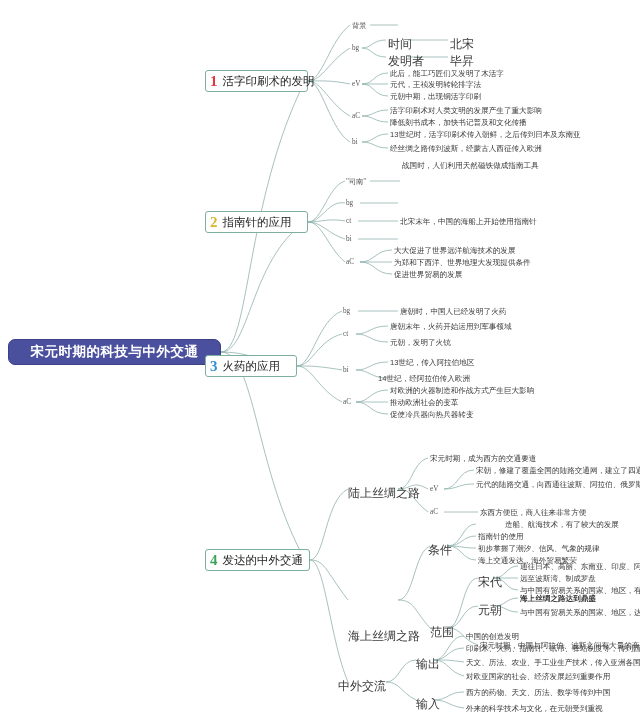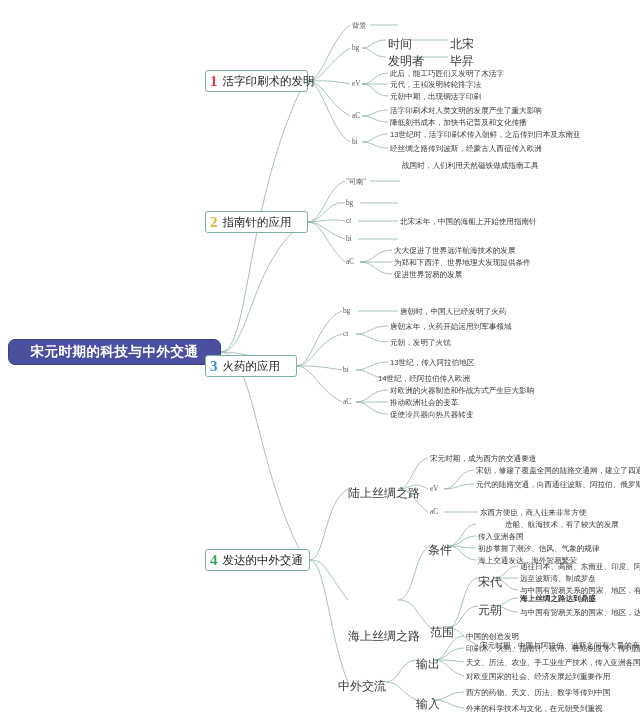--- a/index.html
+++ b/index.html
@@ -254,21 +254,21 @@
   <div class="lbl" style="left:430px;top:485px;">eV</div>
   <div class="nd" style="left:476px;top:466px;">宋朝，修建了覆盖全国的陆路交通网，建立了四通八达的驿站</div>
   <div class="nd" style="left:476px;top:480px;">元代的陆路交通，向西通往波斯、阿拉伯、俄罗斯等欧洲国家</div>
   <div class="lbl" style="left:430px;top:508px;">aC</div>
   <div class="nd" style="left:480px;top:508px;">东西方便臣，商人往来非常方便</div>
 
   <div class="sub" style="left:348px;top:596px;margin-top:32px;">海上丝绸之路</div>
 
   <div class="sub" style="left:428px;top:542px;">条件</div>
   <div class="nd" style="left:458px;top:520px;margin-left:47px;">造船、航海技术，有了较大的发展</div>
-  <div class="nd" style="left:478px;top:532px;">传入亚洲各国</div>
+  <div class="nd" style="left:478px;top:532px;">指南针的使用</div>
   <div class="nd" style="left:478px;top:544px;">初步掌握了潮汐、信风、气象的规律</div>
   <div class="nd" style="left:478px;top:556px;">海上交通发达，海外贸易繁荣</div>
 
   <div class="sub" style="left:430px;top:624px;">范围</div>
   <div class="sub" style="left:478px;top:574px;">宋代</div>
   <div class="nd" style="left:520px;top:562px;">通往日本、高丽、东南亚、印度、阿拉伯等地</div>
   <div class="nd" style="left:520px;top:574px;">远至波斯湾、制成罗盘</div>
   <div class="nd" style="left:520px;top:586px;">与中国有贸易关系的国家、地区，有五六十个</div>
   <div class="sub" style="left:478px;top:602px;">元朝</div>
   <div class="nd" style="left:520px;top:594px;font-weight:bold;">海上丝绸之路达到鼎盛</div>

